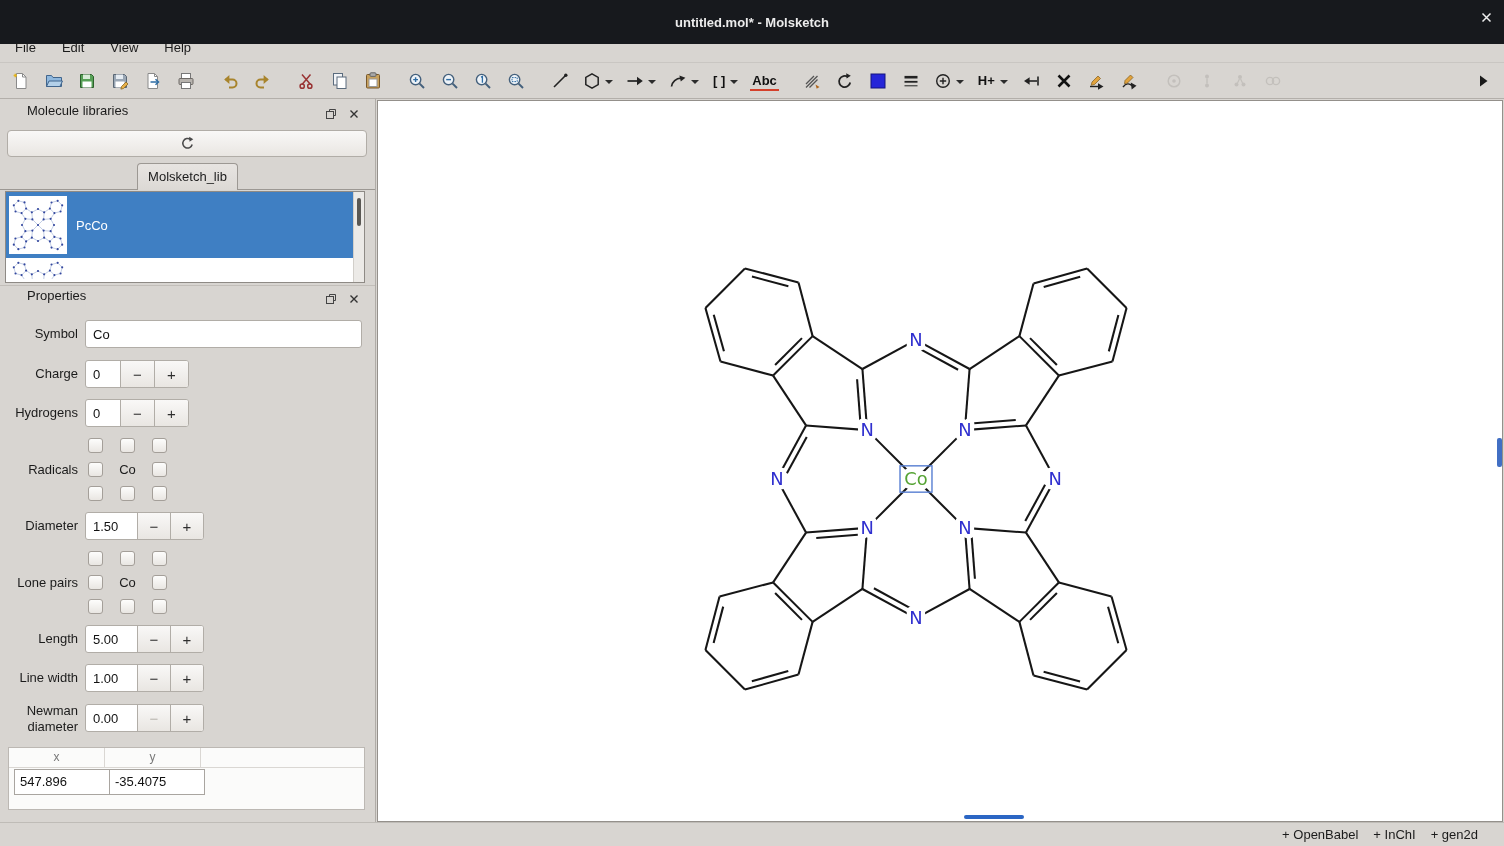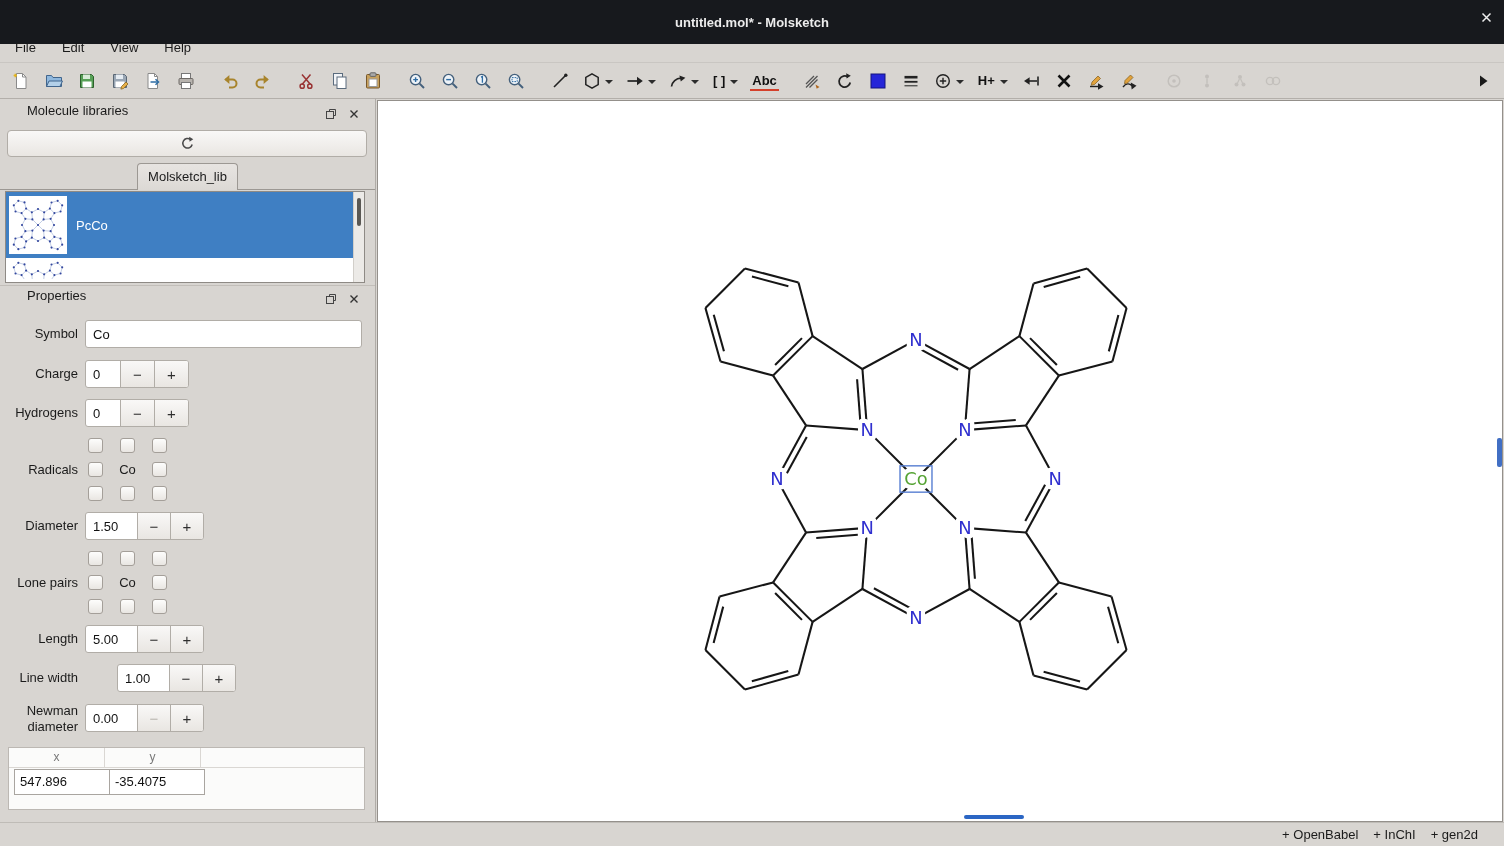--- a/index.html
+++ b/index.html
@@ -756,21 +756,21 @@
     </div>
 
     <span class="prop-label row-h" style="top:339px;">Length</span>
     <div class="spin spin-wide" style="top:339px;">
       <div class="spin-val">5.00</div>
       <div class="spin-btn">−</div>
       <div class="spin-btn">+</div>
     </div>
 
     <span class="prop-label row-h" style="top:378px;">Line width</span>
-    <div class="spin spin-wide" style="top:378px;margin-left:32px;">
+    <div class="spin spin-wide" style="top:378px;">
       <div class="spin-val">1.00</div>
       <div class="spin-btn">−</div>
       <div class="spin-btn">+</div>
     </div>
 
     <span class="prop-label" style="top:417px; line-height:16px;">Newman diameter</span>
     <div class="spin spin-wide" style="top:418px;">
       <div class="spin-val">0.00</div>
       <div class="spin-btn dis">−</div>
       <div class="spin-btn">+</div>

